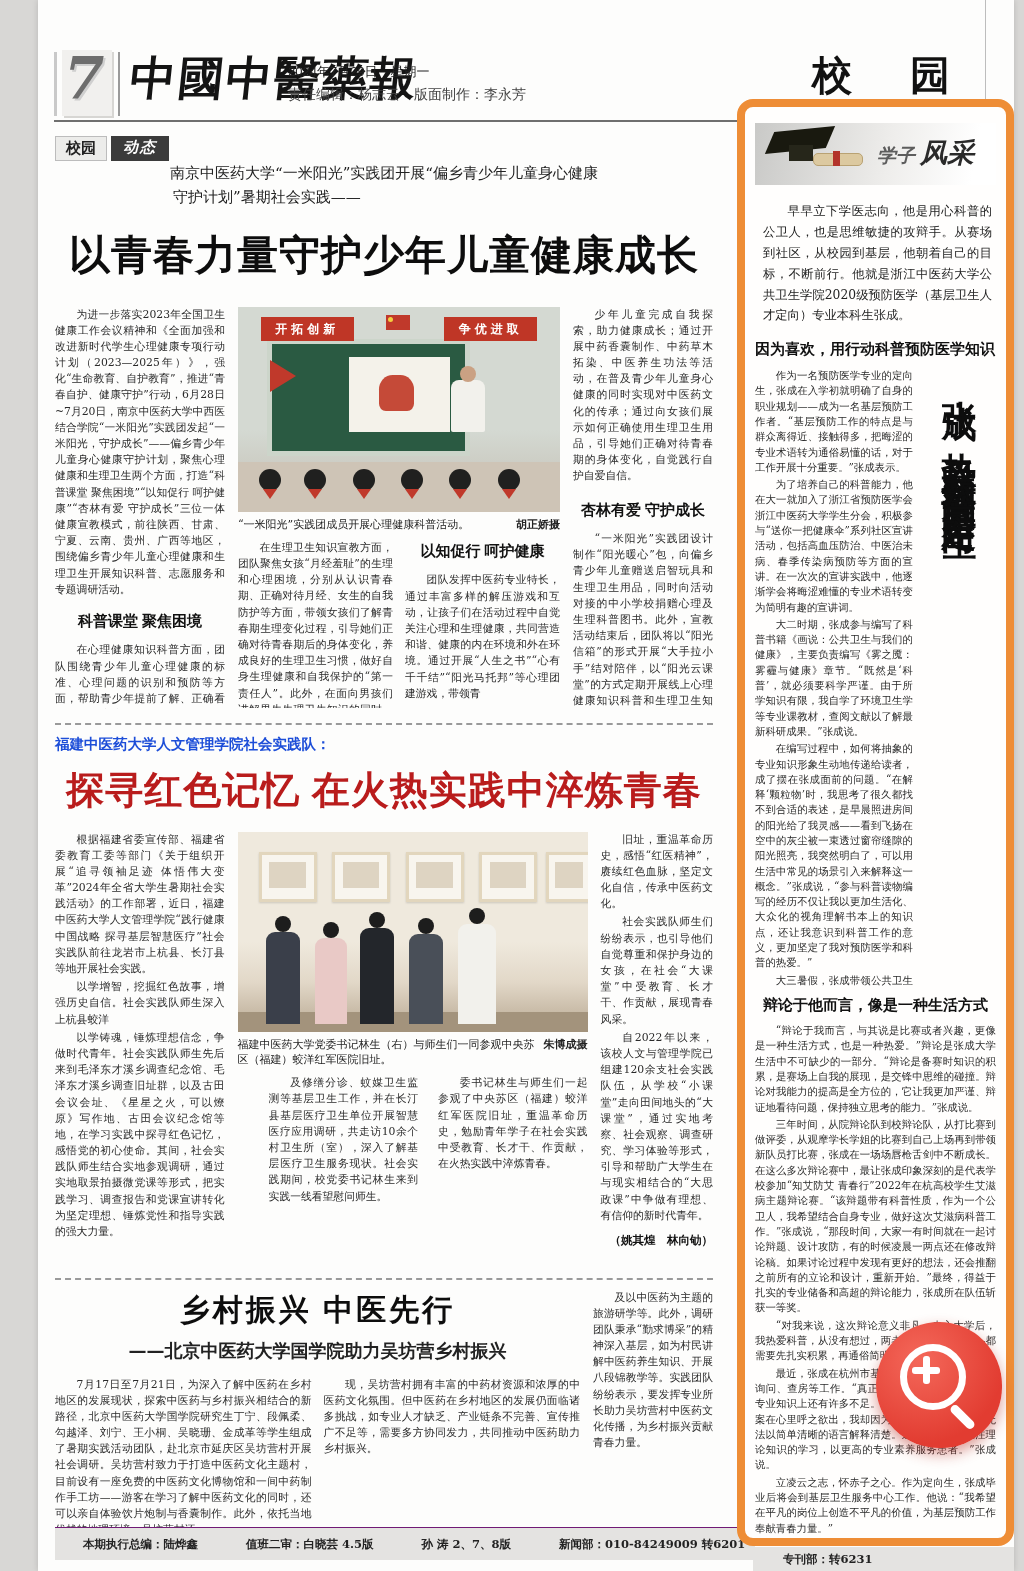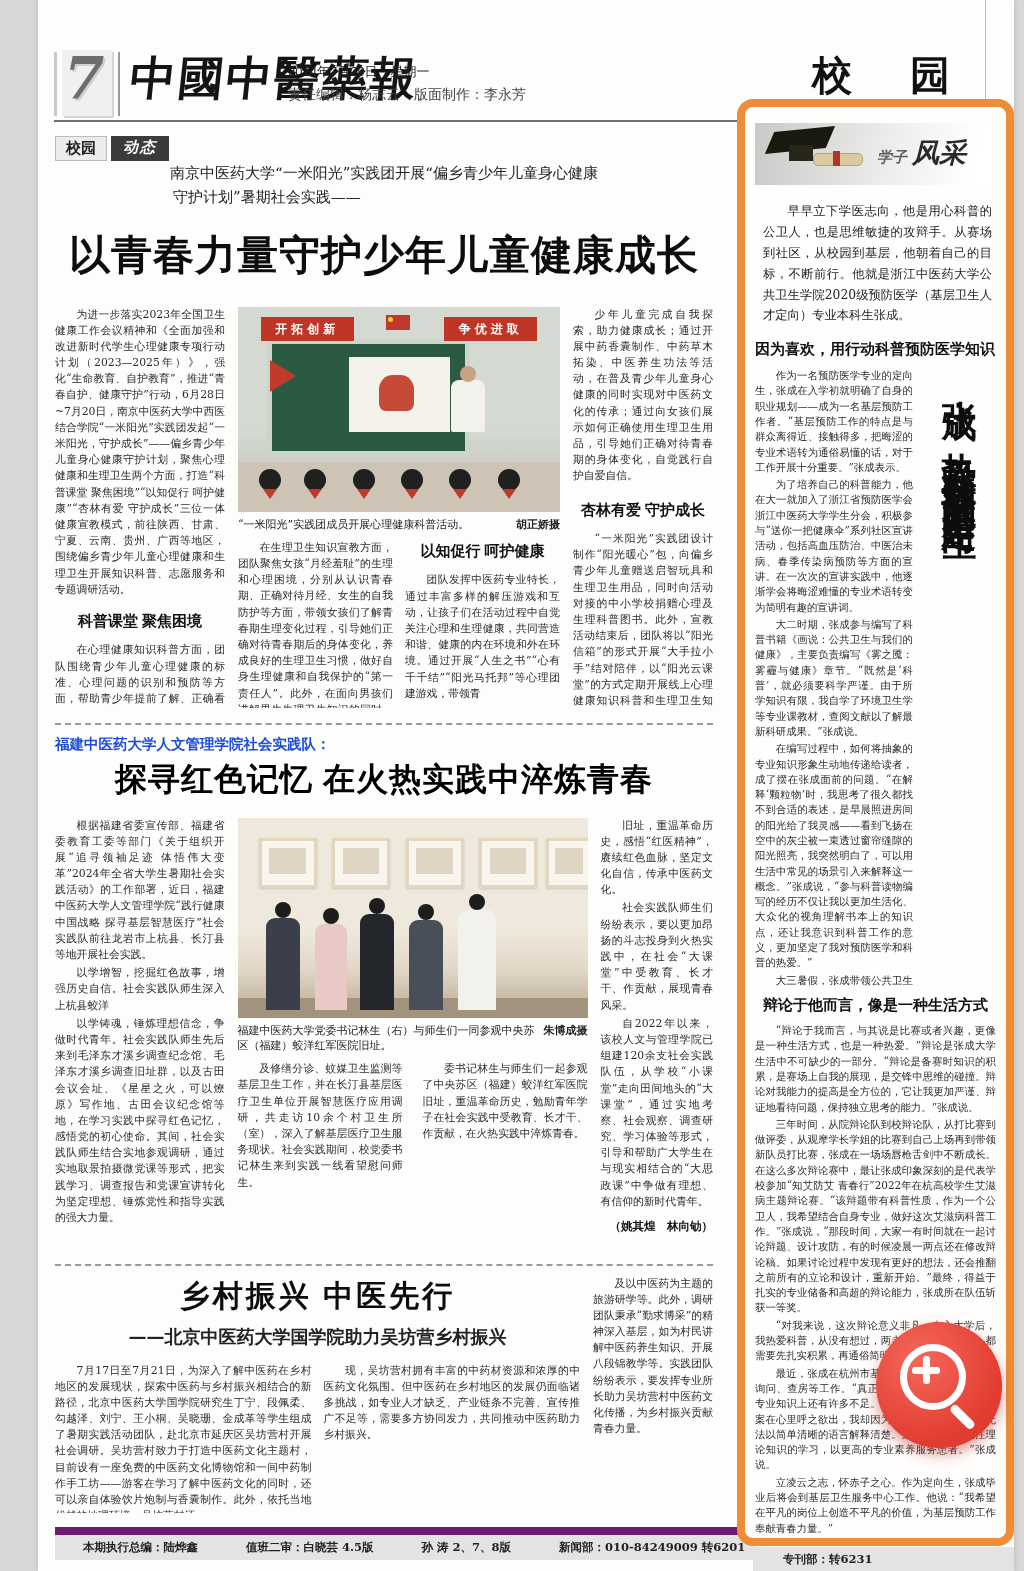--- a/index.html
+++ b/index.html
@@ -80,27 +80,27 @@
   .p1-teacher{position:absolute;left:66%;top:36%;width:34px;height:52px;background:#f2f1ec;border-radius:8px 8px 2px 2px;}
   .p1-teacher::before{content:"";position:absolute;left:9px;top:-14px;width:16px;height:16px;border-radius:50%;background:#caa183;}
   .p1-desks{position:absolute;left:0;bottom:0;width:100%;height:24%;background:#cec4b6;}
   .p1-kid{position:absolute;bottom:6%;width:26px;height:30px;}
   .p1-kid::before{content:"";position:absolute;left:2px;top:0;width:22px;height:22px;border-radius:50%;background:#20201f;}
   .p1-kid::after{content:"";position:absolute;left:6px;top:20px;width:0;height:0;
     border-left:7px solid transparent;border-right:7px solid transparent;border-top:10px solid #c0392b;}
 
   
   .kicker-a2{font-size:14.5px;font-weight:bold;color:#1d4ed8;}
-  .headline2{margin-top:4px;text-align:center;font-family:"Liberation Sans",sans-serif;
-    font-weight:900;font-size:32px;letter-spacing:1px;color:#000000;}
+  .headline2{margin-top:11px;text-align:center;font-family:"Liberation Sans",sans-serif;
+    font-weight:900;font-size:38px;letter-spacing:1px;color:#b91c1c;}
   .a2-cols{margin-top:16px;display:flex;gap:13px;height:432px;overflow:hidden;}
   .a2-colA{width:178px;}
   .a2-colMid{width:350px;}
   .a2-colD{width:118px;display:flex;flex-direction:column;}
-  .a2-subcols{display:flex;gap:20px;overflow:hidden;height:150px;}
+  .a2-subcols{display:flex;gap:20px;overflow:hidden;height:150px;margin-left:31px;}
   .a2-subcols > div{flex:1;}
 
   
   .photo2{position:relative;width:350px;height:200px;overflow:hidden;
     background:linear-gradient(#efe9dd 55%,#e2d8c8 75%,#b8a892);}
   .p2-frame{position:absolute;top:10%;width:52px;height:44px;background:#f8f5ee;
     border:3px solid #e2d6bd;box-shadow:0 1px 2px rgba(0,0,0,.15);}
   .p2-frame::after{content:"";position:absolute;left:15%;top:18%;width:70%;height:58%;background:#ded4c2;}
   .p2-floor{position:absolute;bottom:0;width:100%;height:10%;background:#a3937c;}
   .p2-person{position:absolute;bottom:4%;border-radius:9px 9px 0 0;}
@@ -113,39 +113,39 @@
   .headline3{text-align:center;font-family:"Liberation Sans",sans-serif;
     font-weight:900;font-size:30px;letter-spacing:3px;color:#0d0d0d;}
   .sub3{text-align:center;font-size:18px;font-weight:bold;margin-top:8px;color:#222;}
   .a3-cols{display:flex;gap:12px;margin-top:14px;height:150px;overflow:hidden;}
   .a3-cols > div{flex:1;}
   .a3-colD{width:120px;overflow:hidden;}
 
   
   .footer-left{position:absolute;left:17px;top:1527px;width:700px;height:33px;
     background:#e4e3e1;display:flex;align-items:center;gap:48px;padding:0 28px;box-sizing:border-box;
-    border-top:8px solid #701a75;}
+    border-top:1px solid #701a75;}
   .footer-item{font-size:11.5px;font-weight:bold;color:#222;white-space:nowrap;}
   .footer-right{position:absolute;left:715px;top:1547px;width:261px;height:24px;
     background:#e4e3e1;display:flex;align-items:center;padding-left:30px;box-sizing:border-box;}
 
   
   .feature{position:absolute;left:699px;top:99px;width:277px;height:1447px;
     border:8px solid #ee8d36;border-radius:16px;box-sizing:border-box;
     background:#fffefd;overflow:hidden;padding:8px 10px;}
   .banner{position:relative;margin-top:8px;height:62px;
     background:linear-gradient(100deg,#c9c9c7 0%,#eeedeb 55%,#ffffff 90%);}
   .cap-board{position:absolute;left:16px;top:6px;width:58px;height:22px;background:#19190f;
     transform:skewX(-28deg) rotate(-6deg);}
   .cap-base{position:absolute;left:34px;top:22px;width:24px;height:16px;background:#26261a;}
   .cap-scroll{position:absolute;left:58px;top:30px;width:48px;height:11px;background:#dcc9a0;
     border-radius:5px;border:1px solid #b9a273;}
   .cap-ribbon{position:absolute;left:78px;top:28px;width:7px;height:15px;background:#b3342a;}
   .banner-text{position:absolute;left:122px;top:12px;white-space:nowrap;}
-  .banner-small{font-size:15px;font-style:italic;color:#5d5d5d;font-weight:bold;margin-top:28px;}
+  .banner-small{font-size:19px;font-style:italic;color:#5d5d5d;font-weight:bold;margin-top:28px;}
   .banner-big{font-size:27px;font-weight:900;font-style:italic;font-family:"DejaVu Serif",serif;color:#2a2a2a;}
   .f-intro{margin:16px 4px 0 8px;font-size:12.3px;line-height:1.7;text-align:justify;text-indent:2em;color:#222;}
   .f-sub{margin:12px 0 8px 0;font-family:"Liberation Sans",sans-serif;font-weight:bold;
     font-size:15px;line-height:1.45;color:#111;}
   .f-mid{display:flex;gap:8px;height:618px;overflow:hidden;}
   .f-body{width:158px;font-size:10.4px;line-height:1.47;text-align:justify;color:#2a2a2a;}
   .f-body p{margin:0 0 2px 0;text-indent:2em;}
   .f-headline{flex:1;display:flex;align-items:flex-start;justify-content:center;}
   .v-headline{writing-mode:vertical-rl;text-orientation:upright;
     font-family:"Liberation Sans",sans-serif;font-weight:900;font-size:35px;
@@ -286,21 +286,21 @@
               <p>及修缮分诊、蚊媒卫生监测等基层卫生工作，并在长汀县基层医疗卫生单位开展智慧医疗应用调研，共走访10余个村卫生所（室），深入了解基层医疗卫生服务现状。社会实践期间，校党委书记林生来到实践一线看望慰问师生。</p>
             </div>
             <div class="bodytext">
               <p>委书记林生与师生们一起参观了中央苏区（福建）蛟洋红军医院旧址，重温革命历史，勉励青年学子在社会实践中受教育、长才干、作贡献，在火热实践中淬炼青春。</p>
             </div>
           </div>
         </div>
 
         <div class="a2-colD bodytext">
           <p>旧址，重温革命历史，感悟“红医精神”，赓续红色血脉，坚定文化自信，传承中医药文化。</p>
-          <p>社会实践队师生们纷纷表示，要以更加昂扬的斗志投身到火热实践中，在社会“大课堂”中受教育、长才干、作贡献，展现青春风采。</p>
+          <p>社会实践队师生们纷纷表示，也引导他们自觉尊重和保护身边的女孩，在社会“大课堂”中受教育、长才干、作贡献，展现青春风采。</p>
           <p>自2022年以来，该校人文与管理学院已组建120余支社会实践队伍，从学校“小课堂”走向田间地头的“大课堂”，通过实地考察、社会观察、调查研究、学习体验等形式，引导和帮助广大学生在与现实相结合的“大思政课”中争做有理想、有信仰的新时代青年。</p>
           <div class="byline">（姚其煌　林向劬）</div>
         </div>
       </div>
     </div>
 
     <hr class="dashed">
 
     <div class="a3-wrap">
       <div class="a3-left">

